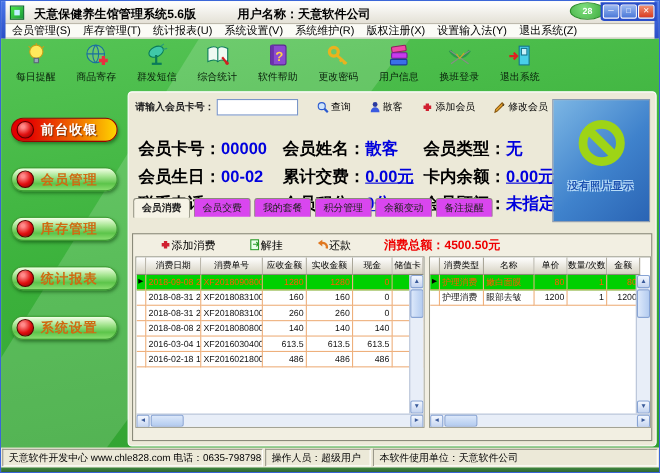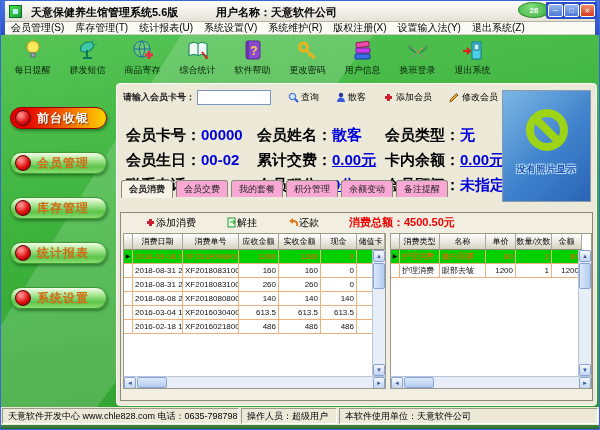--- a/index.html
+++ b/index.html
@@ -73,21 +73,21 @@
 
   .photo { position:absolute; right:5px; top:6px; width:89px; height:112px;
     background:linear-gradient(135deg,#7cb6e4 0%,#3f82cc 55%,#2a64b4 100%);
     border:1px solid #8a9ab0; display:flex; flex-direction:column; align-items:center; }
   .photo .ban { margin-top:16px; }
   .photo .ptext { margin-top:10px; font-size:9px; font-weight:bold; letter-spacing:1px; color:#1a50b0;
     text-shadow:1px 1px 0 #b8dcf8,-1px -1px 0 #b8dcf8,1px -1px 0 #b8dcf8,-1px 1px 0 #b8dcf8; }
 
   .tabsrow { position:absolute; left:4px; top:96px; display:flex; gap:3px; z-index:3; }
   .tab { height:17px; padding:0 7px; line-height:16px; font-size:9px; color:#222;
-    border:1px solid #8a8a7a; border-bottom:none; border-radius:3px 3px 0 0; background:#f9a8d4; }
+    border:1px solid #8a8a7a; border-bottom:none; border-radius:3px 3px 0 0; background:#d946ef; }
   .tab.active { background:#f6f3e6; height:18px; position:relative; z-index:4; font-weight:bold; }
 
   .frame { position:absolute; left:3px; top:128px; width:473px; height:189px;
     border:1px solid #8a8a7a; background:#f2efe2; }
   .actionrow { position:absolute; left:0; top:0; height:19px; width:100%; display:flex; align-items:center; padding-left:24px; }
   .action { display:flex; align-items:center; gap:0; font-size:10px; color:#000; margin-right:30px; white-space:nowrap; }
   .total { font-size:11px; font-weight:bold; color:#ee0000; white-space:nowrap; }
 
   
   .table { position:absolute; top:20px; height:156px; background:#fff; border:1px solid #9a9a8a; overflow:hidden; }
@@ -173,37 +173,37 @@
             <circle cx="11" cy="8" r="6" fill="#ffe95c" stroke="#c8a018"></circle>
             <rect x="9" y="14" width="4" height="4" fill="#9aa8ba" stroke="#5a6878"></rect>
             <path d="M11 0v2M4 3l1.5 1.5M18 3l-1.5 1.5" stroke="#c8a018"></path>
           </svg>
       </span>
         <span class="tlabel">每日提醒</span>
     </div>
     <div class="tbtn">
       <span class="ticon">
         <svg width="22" height="22" viewBox="0 0 22 22">
+            <circle cx="10" cy="10" r="8" fill="#6cc86c" stroke="#1a6fa0"></circle>
+            <path d="M2 10h16M10 2c3.5 4 3.5 12 0 16M10 2c-3.5 4-3.5 12 0 16" stroke="#1a6fa0" fill="none"></path>
+            <path d="M13 16h8M17 12v8" stroke="#e83040" stroke-width="3"></path>
+          </svg>
+      </span>
+        <span class="tlabel">商品寄存</span>
+    </div>
+    <div class="tbtn">
+      <span class="ticon">
+        <svg width="22" height="22" viewBox="0 0 22 22">
             <ellipse cx="10" cy="8" rx="7" ry="4.5" fill="#3fc8a8" stroke="#0a7a5a" transform="rotate(-25 10 8)"></ellipse>
             <line x1="10" y1="11" x2="10" y2="19" stroke="#0a7a5a" stroke-width="2"></line>
             <path d="M14 3l3-2M16 6l4-1" stroke="#2a9a7a"></path>
             <rect x="6" y="18" width="9" height="2" fill="#0a7a5a"></rect>
           </svg>
       </span>
         <span class="tlabel">群发短信</span>
-    </div>
-    <div class="tbtn">
-      <span class="ticon">
-        <svg width="22" height="22" viewBox="0 0 22 22">
-            <circle cx="10" cy="10" r="8" fill="#6cc86c" stroke="#1a6fa0"></circle>
-            <path d="M2 10h16M10 2c3.5 4 3.5 12 0 16M10 2c-3.5 4-3.5 12 0 16" stroke="#1a6fa0" fill="none"></path>
-            <path d="M13 16h8M17 12v8" stroke="#e83040" stroke-width="3"></path>
-          </svg>
-      </span>
-        <span class="tlabel">商品寄存</span>
     </div>
     <div class="tbtn">
       <span class="ticon">
         <svg width="22" height="22" viewBox="0 0 22 22">
             <path d="M2 5c4-2 7-2 9 0 2-2 5-2 9 0v12c-4-2-7-2-9 0-2-2-5-2-9 0z" fill="#eefaf2" stroke="#0a7a5a"></path>
             <line x1="11" y1="5" x2="11" y2="17" stroke="#0a7a5a"></line>
             <path d="M15 13l4 5" stroke="#d02020" stroke-width="2"></path>
             <circle cx="19.5" cy="18.5" r="1.5" fill="#d02020"></circle>
           </svg>
       </span>

